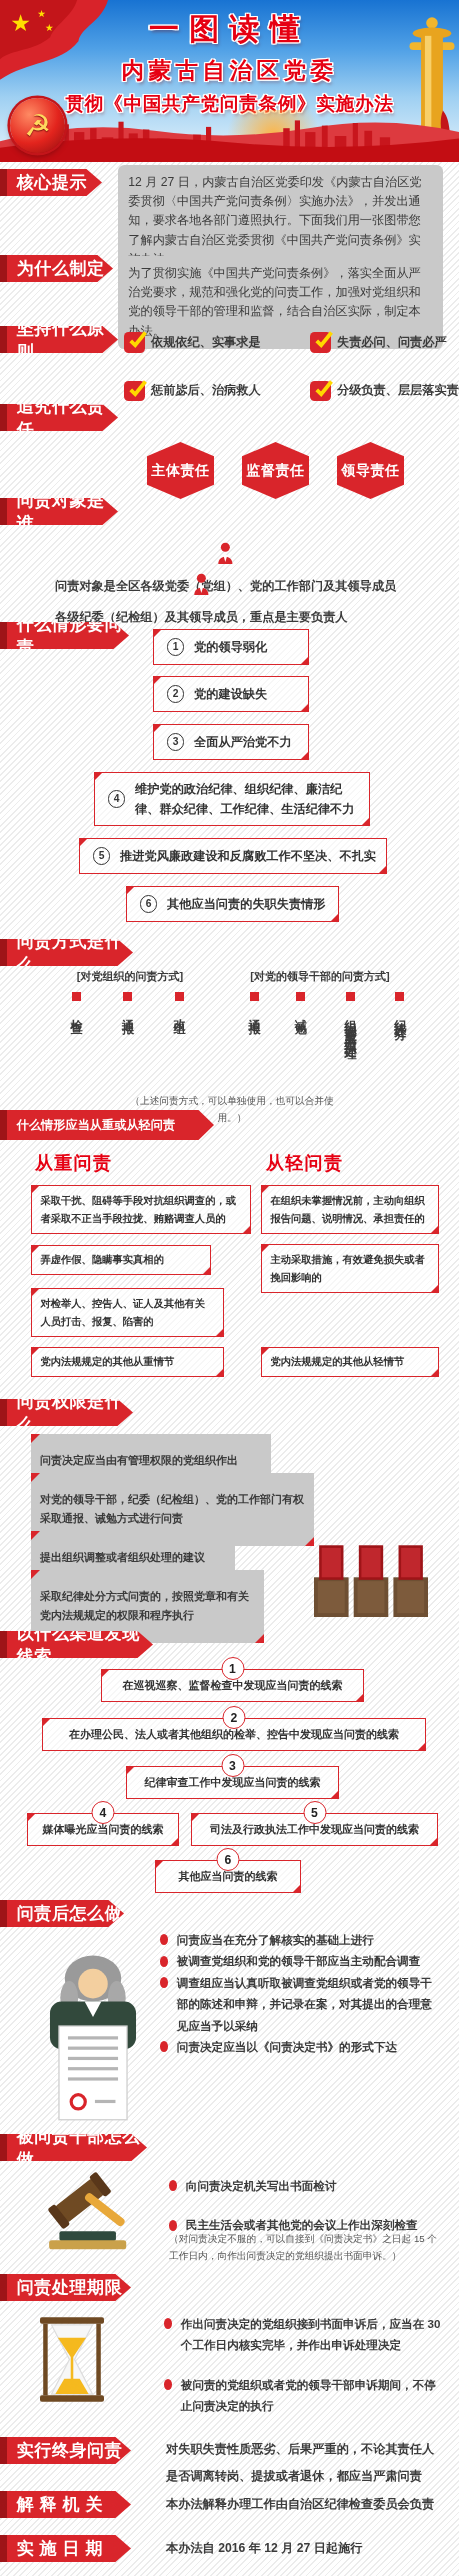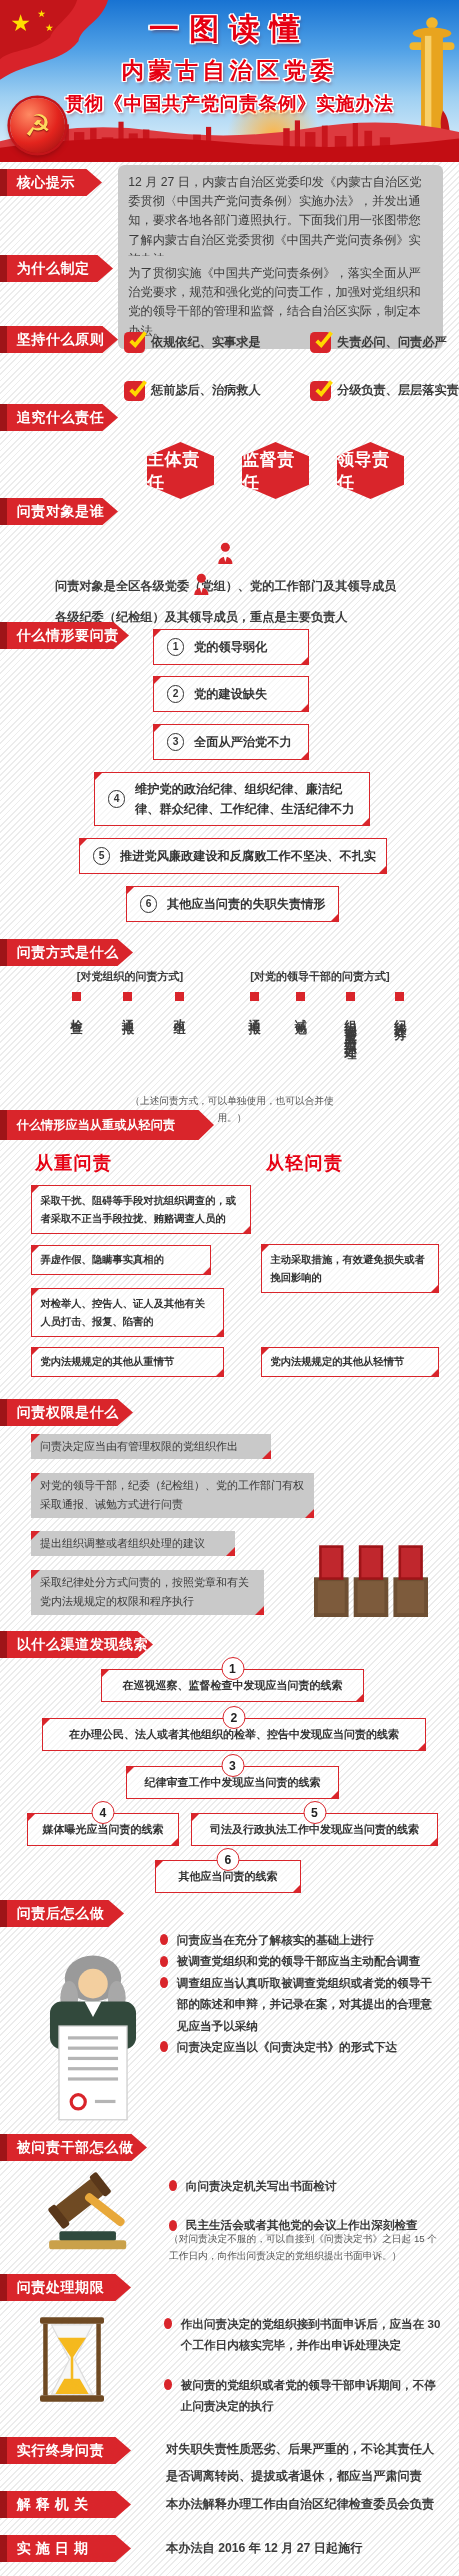--- a/index.html
+++ b/index.html
@@ -23,48 +23,48 @@
   display:flex; align-items:center; justify-content:center; }
 .emblem span { font-size:30px; color:#ffd95e; line-height:1; text-shadow:0 0.6px 1.3px #7a0a0c; }
 .pillar { position:absolute; right:2.6px; top:14px; z-index:2; }
 .skyline { position:absolute; bottom:0; left:0; z-index:3; }
 
 
 .ribbon { position:absolute; left:0; height:27px; z-index:5;
   background: linear-gradient(90deg,#9e1418 0 7px, #d9252b 7px);
   clip-path: polygon(0 0, calc(100% - 15.5px) 0, 100% 50%, calc(100% - 15.5px) 100%, 0 100%);
   display:flex; align-items:center; padding-left:16.7px;
-  color:#fff; font-weight:700; font-size:14px; letter-spacing:0.6px; }
+  color:#fff; font-weight:700; font-size:17px; letter-spacing:0.6px; }
 .ribbon.rw { font-size:12.2px; letter-spacing:0; height:30px; }
 
 
 .plainbox { position:absolute; background:#c9c9c9; border-radius:6.4px; padding:7.7px 10.3px;
   font-size:12.2px; line-height:19.3px; color:#3b3b3b; }
 .rbox { position:absolute; background:rgba(255,255,255,.6); border:1.3px solid #d9252b; }
 .rbox::before { content:""; position:absolute; top:-1.3px; left:-1.3px; width:0; height:0;
   border-top:9.7px solid #d9252b; border-right:9.7px solid transparent; }
 .rbox::after { content:""; position:absolute; bottom:-1.3px; right:-1.3px; width:0; height:0;
   border-bottom:9.7px solid #d9252b; border-left:9.7px solid transparent; }
-.gbox { position:absolute; background:#c9c9c9; padding:3px 9px; font-size:11px; font-weight:400;
+.gbox { position:absolute; background:#c9c9c9; padding:17px 9px; font-size:11px; font-weight:700;
   color:#3b3b3b; line-height:19.3px; }
 .gbox::before { content:""; position:absolute; top:0; left:0; width:0; height:0;
   border-top:9.7px solid #d9252b; border-right:9.7px solid transparent; }
 .gbox::after { content:""; position:absolute; bottom:0; right:0; width:0; height:0;
   border-bottom:9.7px solid #d9252b; border-left:9.7px solid transparent; }
 
 
 .pgrid { position:absolute; display:grid; grid-template-columns:158px 167px; row-gap:15.5px; column-gap:0;gap:28px; }
 .pitem { display:flex; align-items:center; gap:6.4px; }
 .check { position:relative; flex:0 0 20.6px; width:20.6px; height:20.6px; background:#d9252b; border-radius:4.5px; }
 .check svg { position:absolute; top:-3.9px; left:1.3px; overflow:visible; }
 .ptxt { font-size:12.2px; font-weight:700; color:#3b3b3b; white-space:nowrap; }
 
 
 .hexrow { position:absolute; display:flex; gap:28px; }
-.hex { width:67px; height:57px; background:#d9252b; color:#fff; font-size:17px; font-weight:700;
+.hex { width:67px; height:57px; background:#d9252b; color:#fff; font-size:14px; font-weight:700;
   display:flex; align-items:center; justify-content:center; letter-spacing:0.6px;
   clip-path: polygon(50% 0, 100% 25%, 100% 75%, 50% 100%, 0 75%, 0 25%); }
 
 
 .whorow { position:absolute; display:flex; align-items:center; gap:14px;flex-direction:column; }
 .whorow p { font-size:12.2px; font-weight:700; color:#3b3b3b; white-space:nowrap; }
 
 
 .sbox { display:flex; align-items:center; gap:9.7px; padding:3.9px 9px 3.9px 13px; }
 .numc { flex:0 0 17.4px; width:17.4px; height:17.4px; border:1.3px solid #333; border-radius:50%;
@@ -323,20 +323,23 @@
   <div class="rbox wbox" style="left:31px;top:1245px;width:180px;height:30px">
       <p>弄虚作假、隐瞒事实真相的</p>
     </div>
   <div class="rbox wbox" style="left:31px;top:1288px;width:193px;min-height:49px">
       <p>对检举人、控告人、证人及其他有关人员打击、报复、陷害的</p>
     </div>
   <div class="rbox wbox" style="left:31px;top:1347px;width:193px;height:30px">
       <p>党内法规规定的其他从重情节</p>
     </div>
 
+  <div class="rbox wbox" style="left:261px;top:1185px;width:178px;min-height:49px">
+      <p>在组织未掌握情况前，主动向组织报告问题、说明情况、承担责任的</p>
+    </div>
   <div class="rbox wbox" style="left:261px;top:1244px;width:178px;min-height:49px">
       <p>主动采取措施，有效避免损失或者挽回影响的</p>
     </div>
   <div class="rbox wbox" style="left:261px;top:1347px;width:178px;height:30px">
       <p>党内法规规定的其他从轻情节</p>
     </div>
 
   <div class="ribbon" style="top:1399px;width:133px">
       <span>问责权限是什么</span>
     </div>

